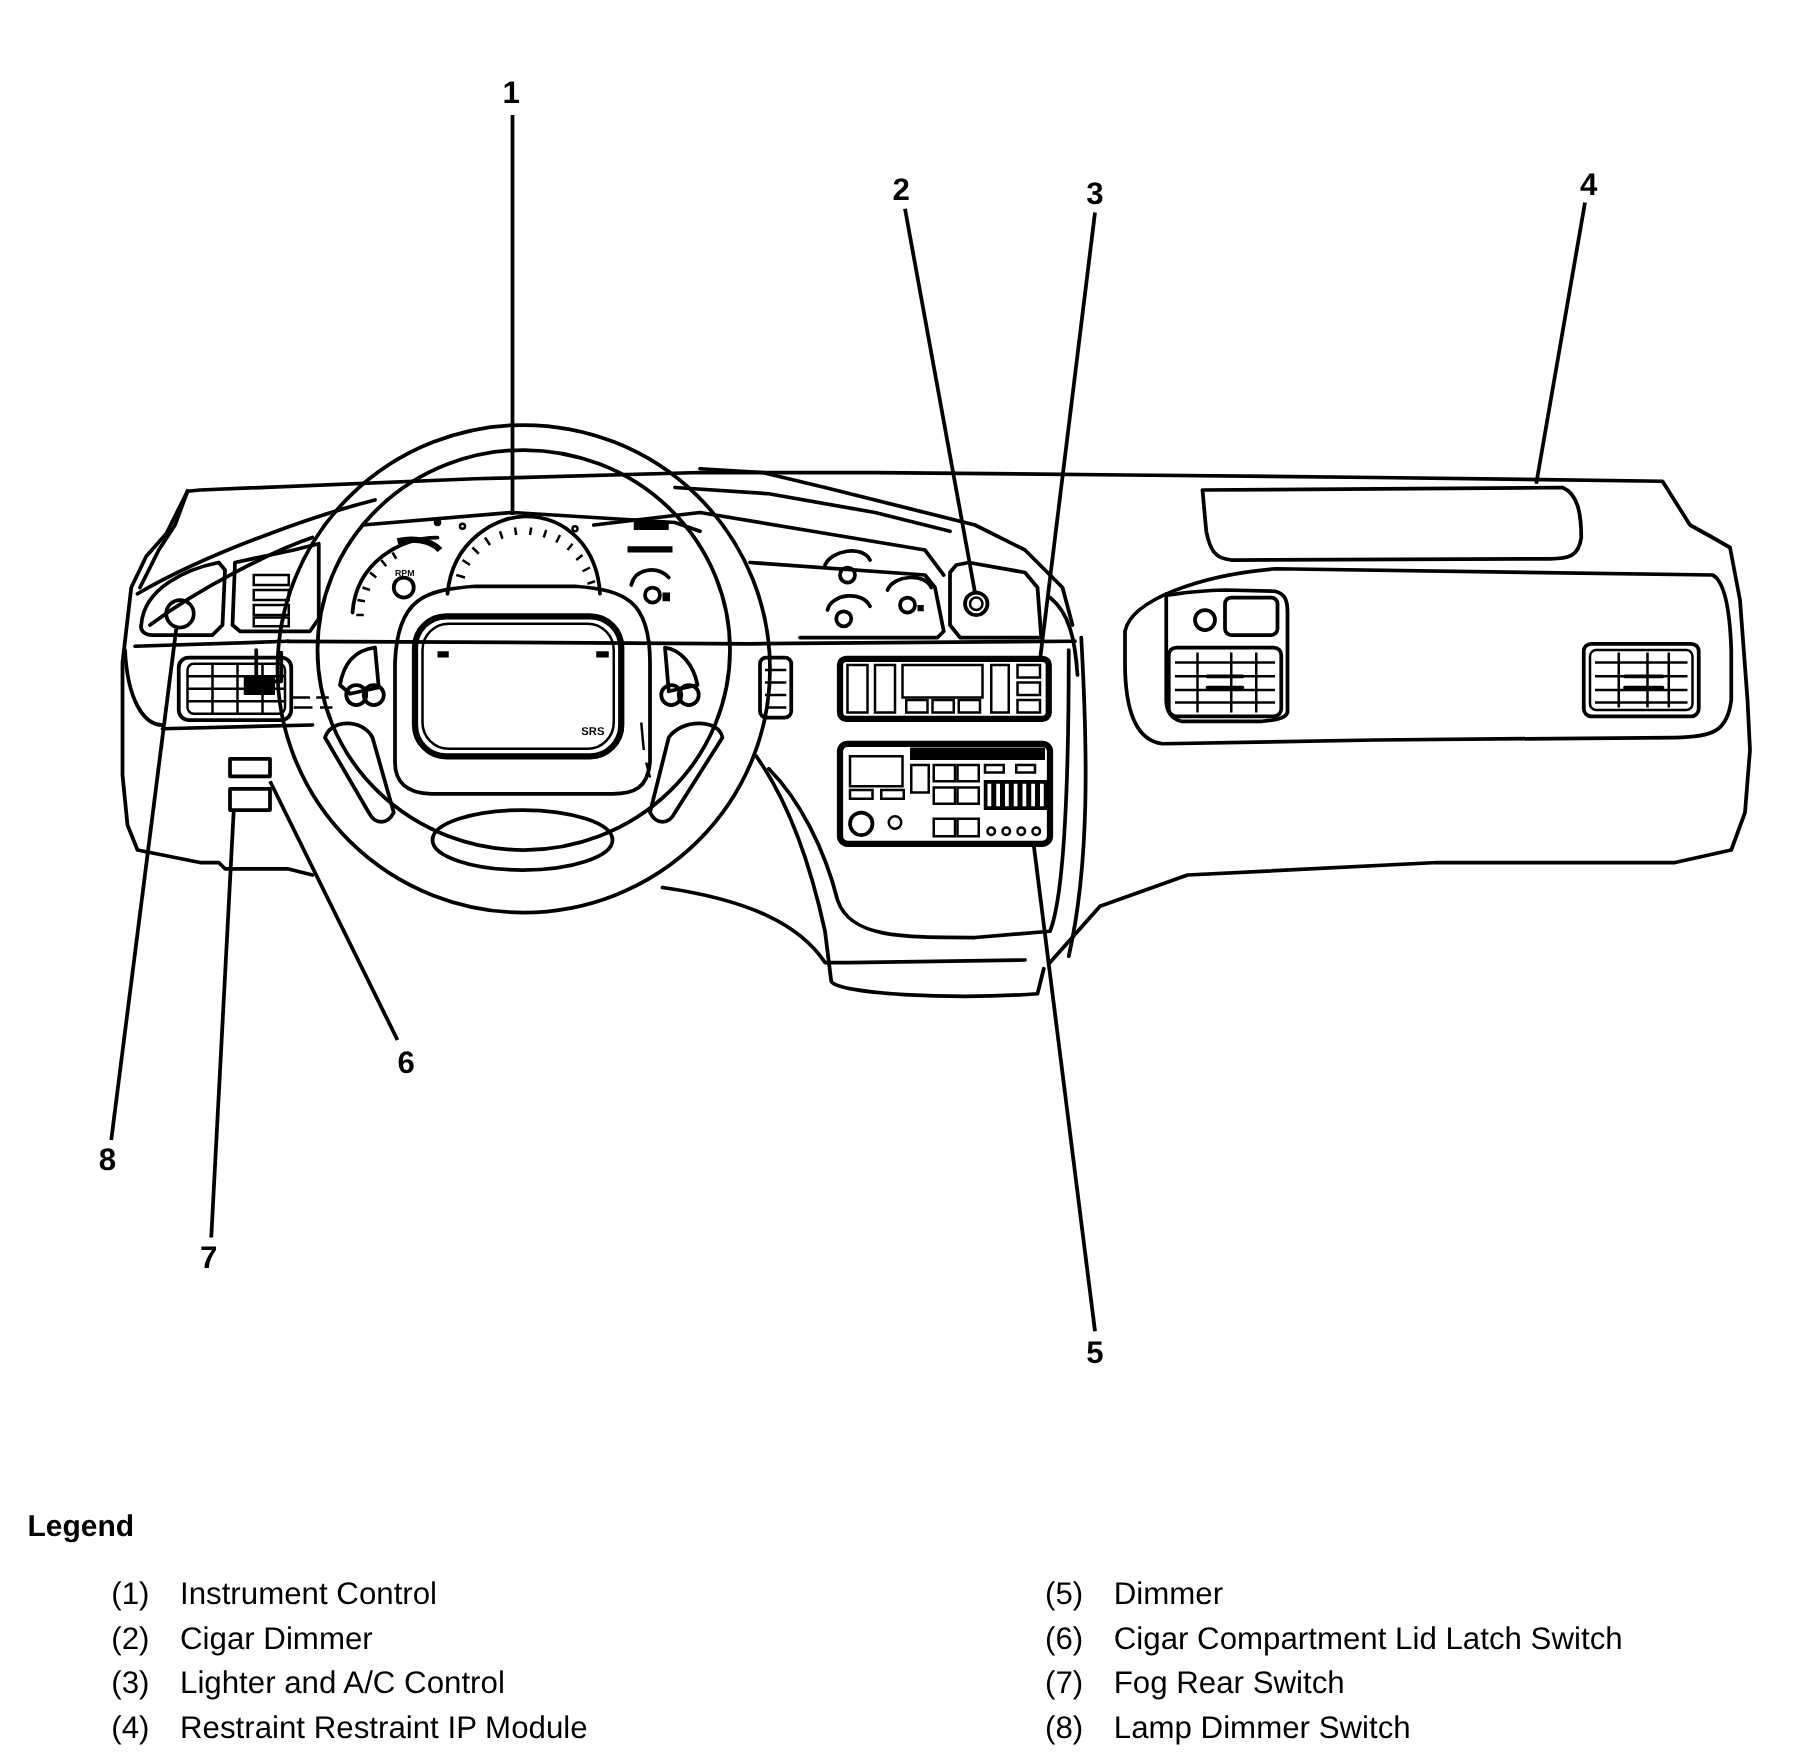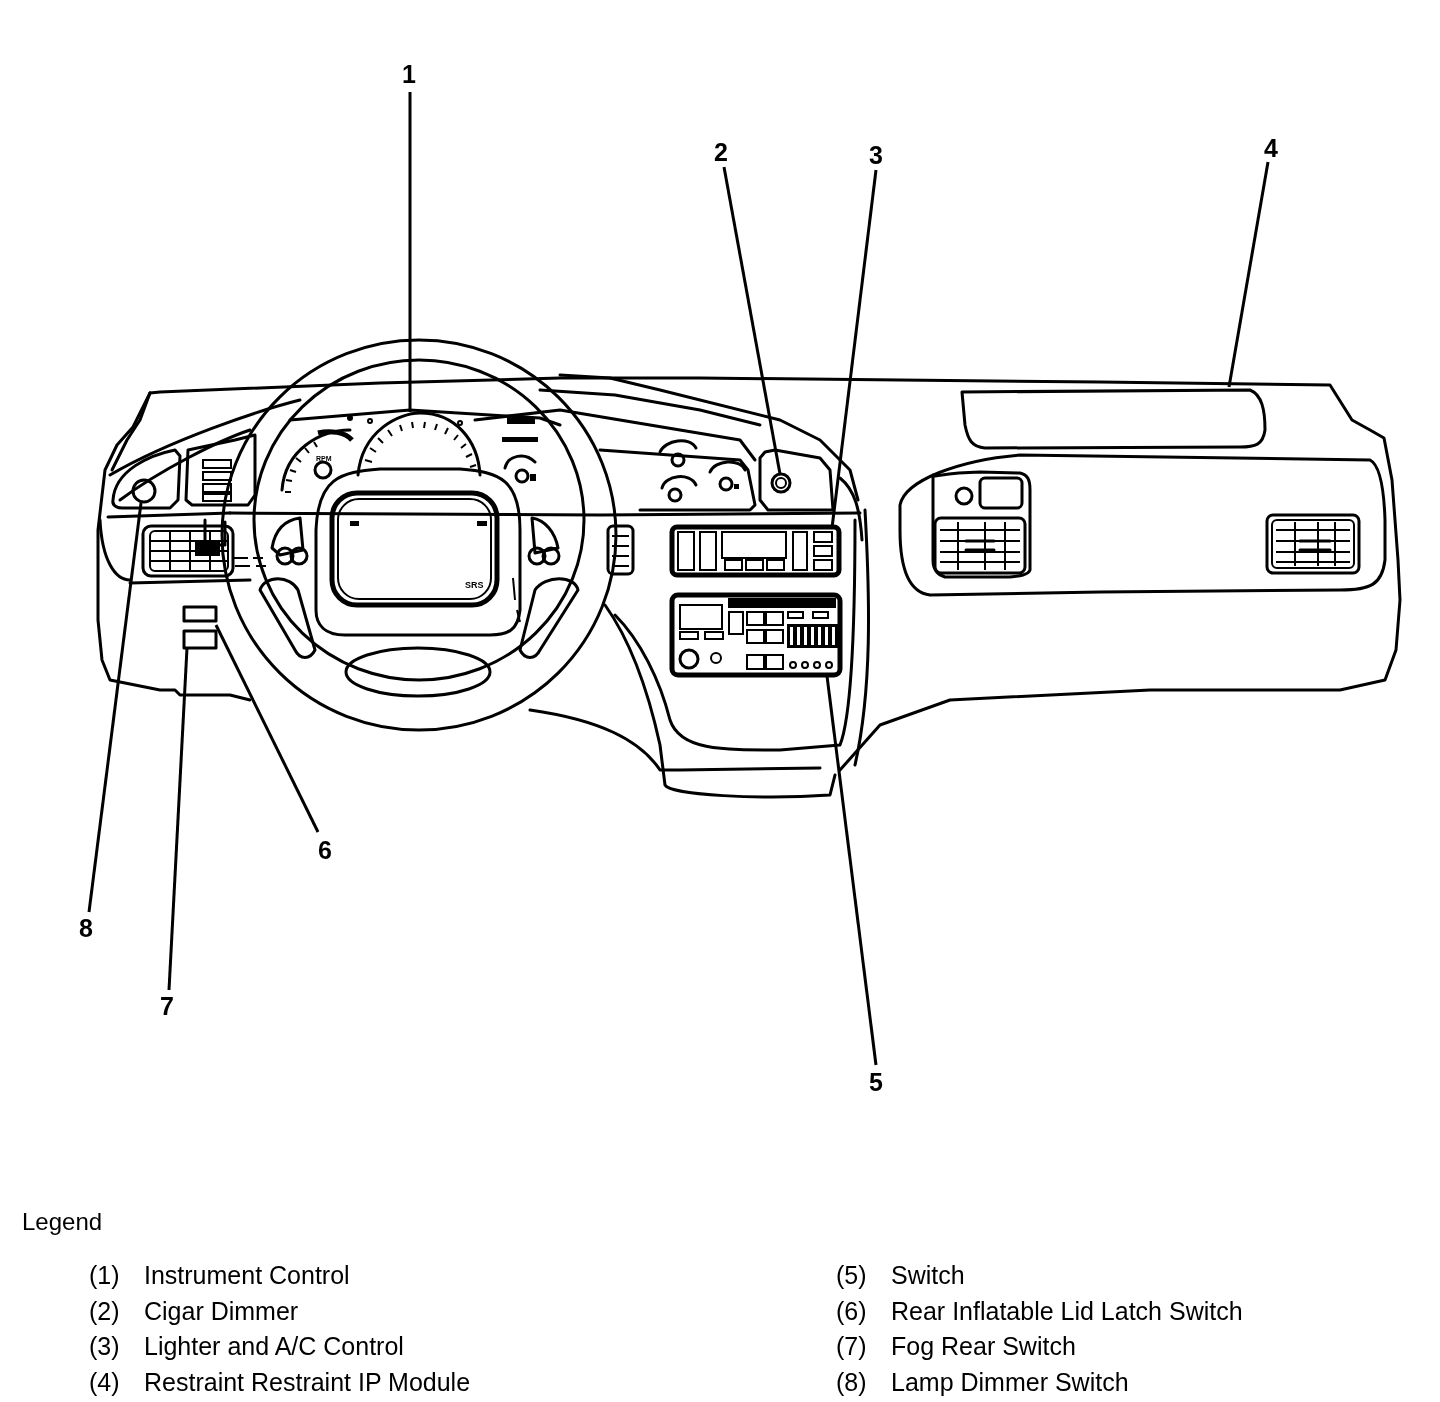--- a/index.html
+++ b/index.html
@@ -5,21 +5,21 @@
   html, body { margin: 0; padding: 0; background: #ffffff; }
   body { width: 1440px; height: 1402px; position: relative; overflow: hidden;
          font-family: "Liberation Sans", sans-serif; color: #000; }
   #diagram { position: absolute; left: 0; top: 0; width: 1440px; height: 1180px; }
   #diagram .ln { fill: none; stroke: #000; stroke-width: 3; stroke-linejoin: round; stroke-linecap: round; }
   #diagram .thin { fill: none; stroke: #000; stroke-width: 2; }
   #diagram .thick { fill: none; stroke: #000; stroke-width: 5; }
   #diagram .fillblk { fill: #000; stroke: none; }
   #diagram .leader { stroke: #000; stroke-width: 3; fill: none; }
   .callout { position: absolute; font-size: 25px; font-weight: bold; line-height: 1; }
-  .legend-title { position: absolute; left: 22px; top: 1208px; font-size: 24px; font-weight: normal; }
+  .legend-title { position: absolute; left: 22px; top: 1208px; font-size: 24px; font-weight: bold; }
   .legend-col { position: absolute; top: 1258px; }
   .legend-col.left { left: 89px; }
   .legend-col.right { left: 836px; }
   .legend-item { display: flex; height: 35.5px; align-items: center; font-size: 25px; }
   .legend-num { width: 55px; display: inline-block; }
 </style>
 </head>
 <body>
 
 <svg id="diagram" viewBox="0 0 1440 1180" xmlns="http://www.w3.org/2000/svg">
@@ -257,25 +257,25 @@
   </div>
   <div class="legend-item">
     <span class="legend-num">(4)</span>
     <span>Restraint Restraint IP Module</span>
   </div>
 </div>
 
 <div class="legend-col right">
   <div class="legend-item">
     <span class="legend-num">(5)</span>
-    <span>Switch</span>
+    <span>Dimmer</span>
   </div>
   <div class="legend-item">
     <span class="legend-num">(6)</span>
-    <span>Rear Inflatable Lid Latch Switch</span>
+    <span>Cigar Compartment Lid Latch Switch</span>
   </div>
   <div class="legend-item">
     <span class="legend-num">(7)</span>
     <span>Fog Rear Switch</span>
   </div>
   <div class="legend-item">
     <span class="legend-num">(8)</span>
     <span>Lamp Dimmer Switch</span>
   </div>
 </div>

